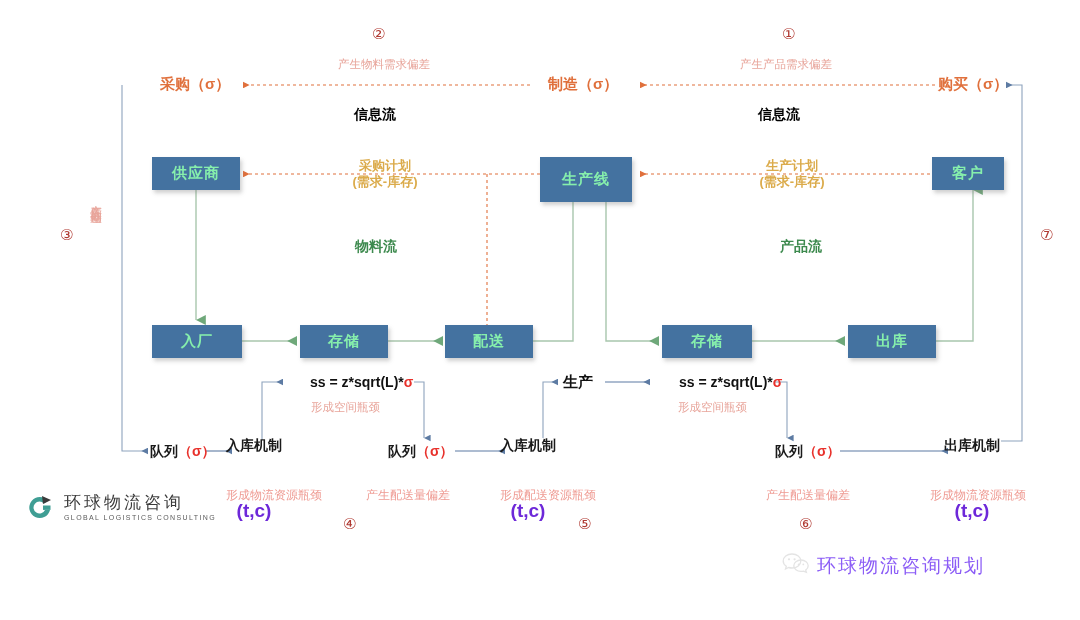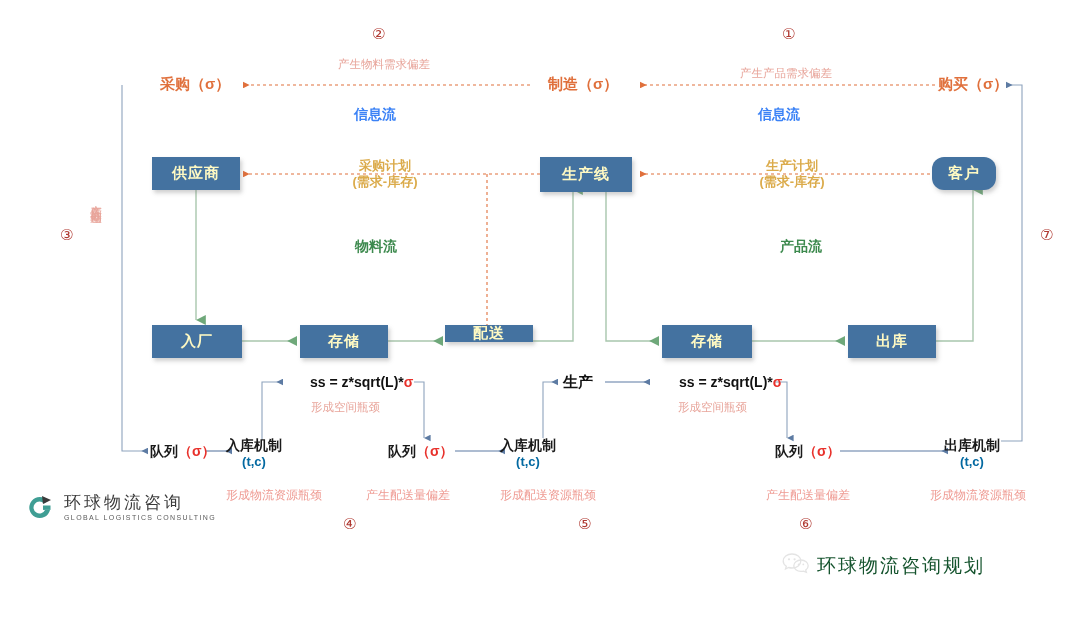--- a/index.html
+++ b/index.html
@@ -10,52 +10,52 @@
     font-family:"Liberation Sans","DejaVu Sans",sans-serif;
     overflow:hidden;
     position:relative;
   }
   #stage { position:absolute; left:0; top:0; width:1080px; height:620px; }
   #svg-layer { position:absolute; left:0; top:0; width:1080px; height:620px; }
 
   .node {
     position:absolute;
     background:#4472a0;
-    color:#fef9c3;
+    color:#86efac;
     font-weight:bold;
     font-size:15px;
     display:flex; align-items:center; justify-content:center;
     box-shadow:2px 3px 4px rgba(120,120,120,0.35);
     letter-spacing:1px;
   }
 
   .lbl { position:absolute; white-space:nowrap; }
   .lbl-stage {
     color:#e0703c; font-weight:bold; font-size:15px;
   }
-  .lbl-flow { color:#3b82f6; font-weight:bold; font-size:14px; }
+  .lbl-flow { color:#000000; font-weight:bold; font-size:14px; }
   .lbl-flow-green { color:#3d8a4e; font-weight:bold; font-size:14px; }
   .lbl-plan {
     color:#d8a43c; font-weight:bold; font-size:13px;
     text-align:center; line-height:1.25; opacity:.92;
   }
   .lbl-dev { color:#e8a49a; font-size:11.5px; }
   .lbl-dev-strong { color:#ef9a92; font-size:12px; }
   .circ {
     position:absolute; color:#b03a32; font-size:15px; font-weight:normal;
   }
   .lbl-queue {
     font-size:14px; font-weight:bold; color:#1a1a1a; white-space:nowrap;
   }
   .lbl-queue .sig { color:#e8302a; font-weight:bold; }
   .lbl-mech {
     font-size:14px; font-weight:bold; color:#1a1a1a;
     text-align:center; line-height:1.3; white-space:nowrap;
   }
-  .lbl-mech .tc { color:#0369a1; font-size:13px; }
+  .lbl-mech .tc { color:#6d28d9; font-size:19px;margin-top:45px; }
   .lbl-formula {
     font-size:14px; font-weight:bold; color:#111; white-space:nowrap;margin-left:22px;
   }
   .lbl-formula .sg { color:#e8302a; }
   .lbl-prod { font-size:15px; font-weight:bold; color:#111; }
 
   .vert-text {
     position:absolute;
     writing-mode:vertical-rl;
     color:#e8a49a; font-size:11.5px; letter-spacing:1px;
@@ -69,21 +69,21 @@
     font-size:17px; color:#3b3b3b; letter-spacing:3px; line-height:1.1;
   }
   #logo .ltext .en {
     font-size:7px; color:#5a5a5a; letter-spacing:1.4px; margin-top:2px;
   }
 
   
   #wechat { position:absolute; left:782px; top:552px; display:flex; align-items:center; gap:7px; }
   #wechat .wtext {
     font-family:"DejaVu Serif","Liberation Serif",serif;
-    font-size:19px; color:#14532d; letter-spacing:2px;
+    font-size:19px; color:#8b5cf6; letter-spacing:2px;
   }
 </style>
 </head>
 <body>
 
 <div id="stage">
 
   <svg id="svg-layer" viewBox="0 0 1080 620" xmlns="http://www.w3.org/2000/svg">
     <defs>
       <marker id="ah-orange" markerWidth="7" markerHeight="7" refX="6" refY="3" orient="auto">
@@ -161,52 +161,52 @@
 
       <path d="M1001,441 L1022,441 L1022,85 L1006,85" stroke="#8ea3bd" stroke-width="1.1" fill="none" marker-end="url(#ah-blue)"></path>
     </g>
   </svg>
 
   <div class="lbl lbl-stage" style="left:160px; top:75px;">采购（σ）</div>
   <div class="lbl lbl-stage" style="left:548px; top:75px;">制造（σ）</div>
   <div class="lbl lbl-stage" style="left:938px; top:75px;">购买（σ）</div>
 
   <div class="lbl lbl-dev" style="left:338px; top:57px;">产生物料需求偏差</div>
-  <div class="lbl lbl-dev" style="left:740px; top:66px;">产生产品需求偏差</div>
+  <div class="lbl lbl-dev" style="left:740px; top:57px;">产生产品需求偏差</div>
 
   <div class="circ" style="left:372px; top:25px;">②</div>
   <div class="circ" style="left:782px; top:25px;">①</div>
 
   <div class="lbl lbl-flow" style="left:354px; top:106px;">信息流</div>
   <div class="lbl lbl-flow" style="left:758px; top:106px;">信息流</div>
 
   <div class="node" style="left:152px; top:157px; width:88px; height:33px;">供应商</div>
-  <div class="node" style="left:540px; top:157px; width:92px; height:35px;text-align:right;">生产线</div>
-  <div class="node" style="left:932px; top:157px; width:64px; height:33px;border-radius:12px;">客户</div>
+  <div class="node" style="left:540px; top:157px; width:92px; height:45px;text-align:right;">生产线</div>
+  <div class="node" style="left:932px; top:157px; width:72px; height:33px;">客户</div>
 
   <div class="lbl lbl-plan" style="left:335px; top:158px; width:100px;">
     <div>采购计划</div>
     <div>(需求-库存)</div>
   </div>
   <div class="lbl lbl-plan" style="left:742px; top:158px; width:100px;">
     <div>生产计划</div>
     <div>(需求-库存)</div>
   </div>
 
   <div class="lbl lbl-flow-green" style="left:355px; top:238px;">物料流</div>
   <div class="lbl lbl-flow-green" style="left:780px; top:238px;">产品流</div>
 
   <div class="vert-text" style="left:88px; top:196px; height:110px;">产生入厂计划偏差</div>
   <div class="circ" style="left:60px; top:226px;">③</div>
 
   <div class="circ" style="left:1040px; top:226px;">⑦</div>
 
   <div class="node" style="left:152px; top:325px; width:90px; height:33px;">入厂</div>
   <div class="node" style="left:300px; top:325px; width:88px; height:33px;">存储</div>
-  <div class="node" style="left:445px; top:325px; width:88px; height:17px;">配送</div>
+  <div class="node" style="left:445px; top:325px; width:88px; height:33px;">配送</div>
   <div class="node" style="left:662px; top:325px; width:90px; height:33px;">存储</div>
   <div class="node" style="left:848px; top:325px; width:88px; height:33px;">出库</div>
 
   <div class="lbl lbl-formula" style="left:288px; top:374px;">
     <span>ss = z*sqrt(L)*</span><span class="sg">σ</span>
   </div>
   <div class="lbl lbl-dev" style="left:311px; top:400px;">形成空间瓶颈</div>
 
   <div class="lbl lbl-prod" style="left:563px; top:373px;">生产</div>
 

